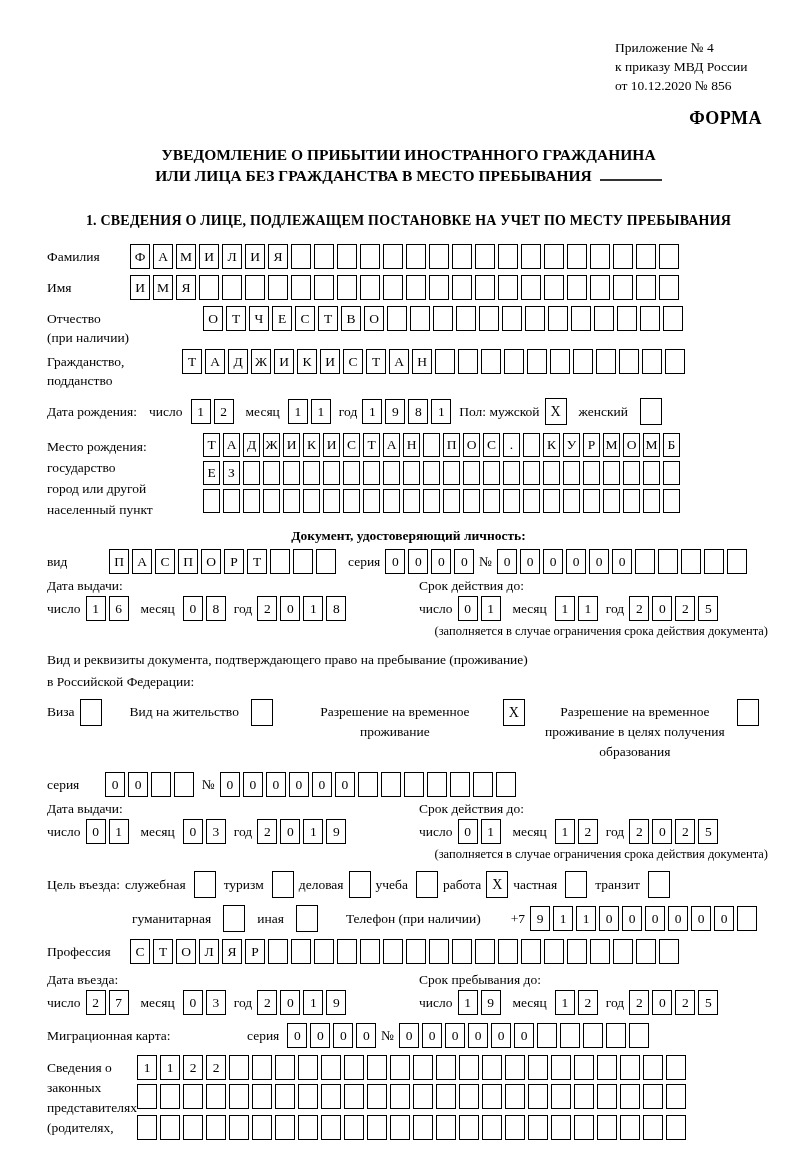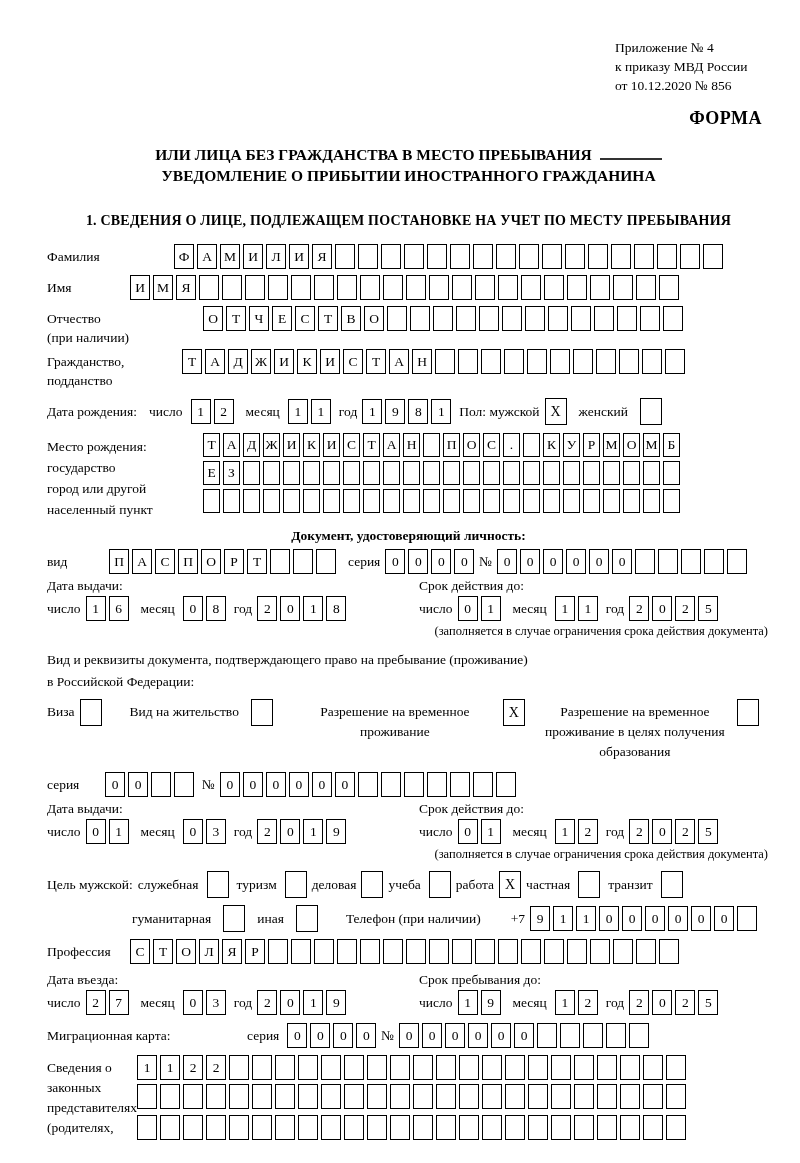--- a/index.html
+++ b/index.html
@@ -72,27 +72,27 @@
 <div class="page">
 
   <div class="appendix">
     <div>Приложение № 4</div>
     <div>к приказу МВД России</div>
     <div>от 10.12.2020 № 856</div>
   </div>
   <div class="form-label">ФОРМА</div>
 
   <div class="title">
+    <div>УВЕДОМЛЕНИЕ О ПРИБЫТИИ ИНОСТРАННОГО ГРАЖДАНИНА</div>
     <div><span>ИЛИ ЛИЦА БЕЗ ГРАЖДАНСТВА В МЕСТО ПРЕБЫВАНИЯ</span><span class="blank-line"></span></div>
-    <div>УВЕДОМЛЕНИЕ О ПРИБЫТИИ ИНОСТРАННОГО ГРАЖДАНИНА</div>
   </div>
 
   <div class="section-heading">1. СВЕДЕНИЯ О ЛИЦЕ, ПОДЛЕЖАЩЕМ ПОСТАНОВКЕ НА УЧЕТ ПО МЕСТУ ПРЕБЫВАНИЯ</div>
 
-  <div class="frow" style="margin-top:15px;gap:44px;">
+  <div class="frow" style="margin-top:15px;">
     <div class="lbl w80">Фамилия</div>
     <div class="cellrow">
         <span class="cell">Ф</span>
         <span class="cell">А</span>
         <span class="cell">М</span>
         <span class="cell">И</span>
         <span class="cell">Л</span>
         <span class="cell">И</span>
         <span class="cell">Я</span>
         <span class="cell"></span>
@@ -499,21 +499,21 @@
             <span class="cell">0</span>
             <span class="cell">2</span>
             <span class="cell">5</span>
           </span>
       </div>
     </div>
   </div>
   <div class="note">(заполняется в случае ограничения срока действия документа)</div>
 
   <div class="frow" style="align-items:center; margin-top:9px;">
-    <span class="inline-label">Цель мужской:</span>
+    <span class="inline-label">Цель въезда:</span>
     <span class="inline-label gap5">служебная</span>
     <span class="checkbox gap8"></span>
     <span class="inline-label gap8">туризм</span>
     <span class="checkbox gap8"></span>
     <span class="inline-label gap5">деловая</span>
     <span class="checkbox gap5"></span>
     <span class="inline-label gap5">учеба</span>
     <span class="checkbox gap8"></span>
     <span class="inline-label gap5">работа</span>
     <span class="checkbox gap5">X</span>

